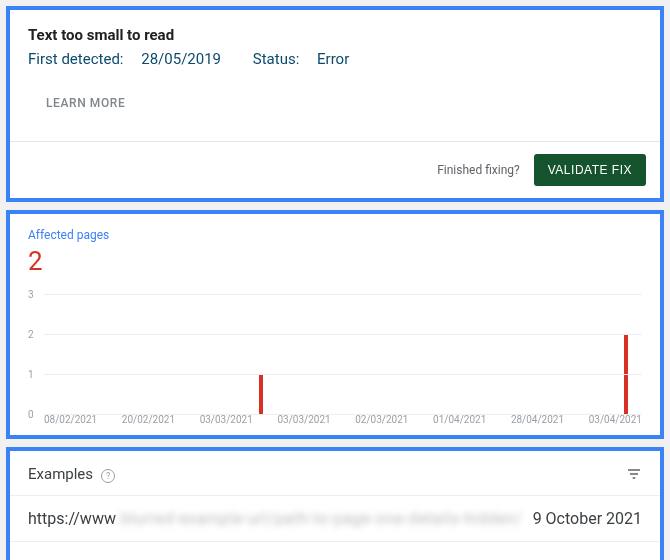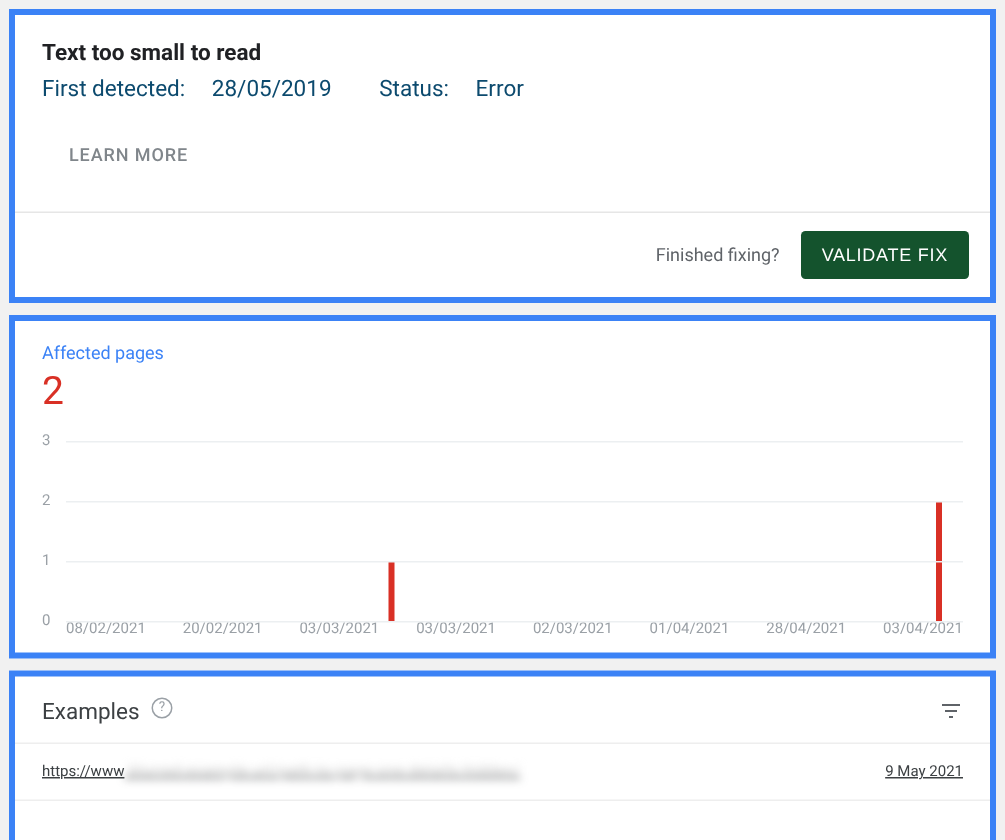--- a/index.html
+++ b/index.html
@@ -60,39 +60,39 @@
   .x-axis {
     display: flex; justify-content: space-between;
     font-size: 10px; color: #9aa0a6; margin-top: 0;
     padding-left: 16px;
   }
   
   .ex-header {
     display: flex; align-items: center; justify-content: space-between;
     padding: 14px 18px 12px 18px;
   }
-  .ex-left { display: flex; align-items: flex-start; gap: 8px; }
+  .ex-left { display: flex; align-items: flex-end; gap: 8px; }
   .ex-title { font-size: 15px; color: #3c4043; }
   .help-ico {
     width: 14px; height: 14px; border: 1px solid #9aa0a6;
     border-radius: 50%; display: flex; align-items: center;
     justify-content: center; font-size: 9px; color: #9aa0a6;
   }
   .filter-ico svg { display: block; }
   .ex-cols {
     display: flex; justify-content: space-between; align-items: center;
     padding: 10px 18px; font-size: 10px; color: #80868b;
     letter-spacing: .3px;
   }
   .col-right { display: flex; align-items: center; gap: 4px; }
   .sort-arrow svg { display: block; }
   .ex-row {
     display: flex; justify-content: space-between; align-items: center;
     padding: 13px 18px; border-top: 1px solid #eee;
-    font-size: 10px; color: #3c4043; text-decoration: underline;
+    font-size: 16px; color: #3c4043;
   }
   .url-blur {
     filter: blur(3px); color: #bbb; letter-spacing: .5px;
   }
   .url-prefix { color: #3c4043; }
 </style>
 </head>
 <body>
 
 <div class="card">
@@ -156,17 +156,17 @@
     </div>
     <div class="filter-ico">
       <svg width="16" height="16" viewBox="0 0 24 24" fill="#5f6368">
           <path d="M3 5h18v2H3V5zm3 6h12v2H6v-2zm4 6h4v2h-4v-2z"></path>
         </svg>
     </div>
   </div>
   <div id="examples-rows">
       <div class="ex-row">
         <div><span class="url-prefix">https://www</span><span class="url-blur">.blurred-example-url/path-to-page-one-details-hidden/</span></div>
-        <div>9 May 2021</div>
+        <div>9 October 2021</div>
       </div>
       <div class="ex-row"></div>
     </div>
 </div>
 
 </body></html>

